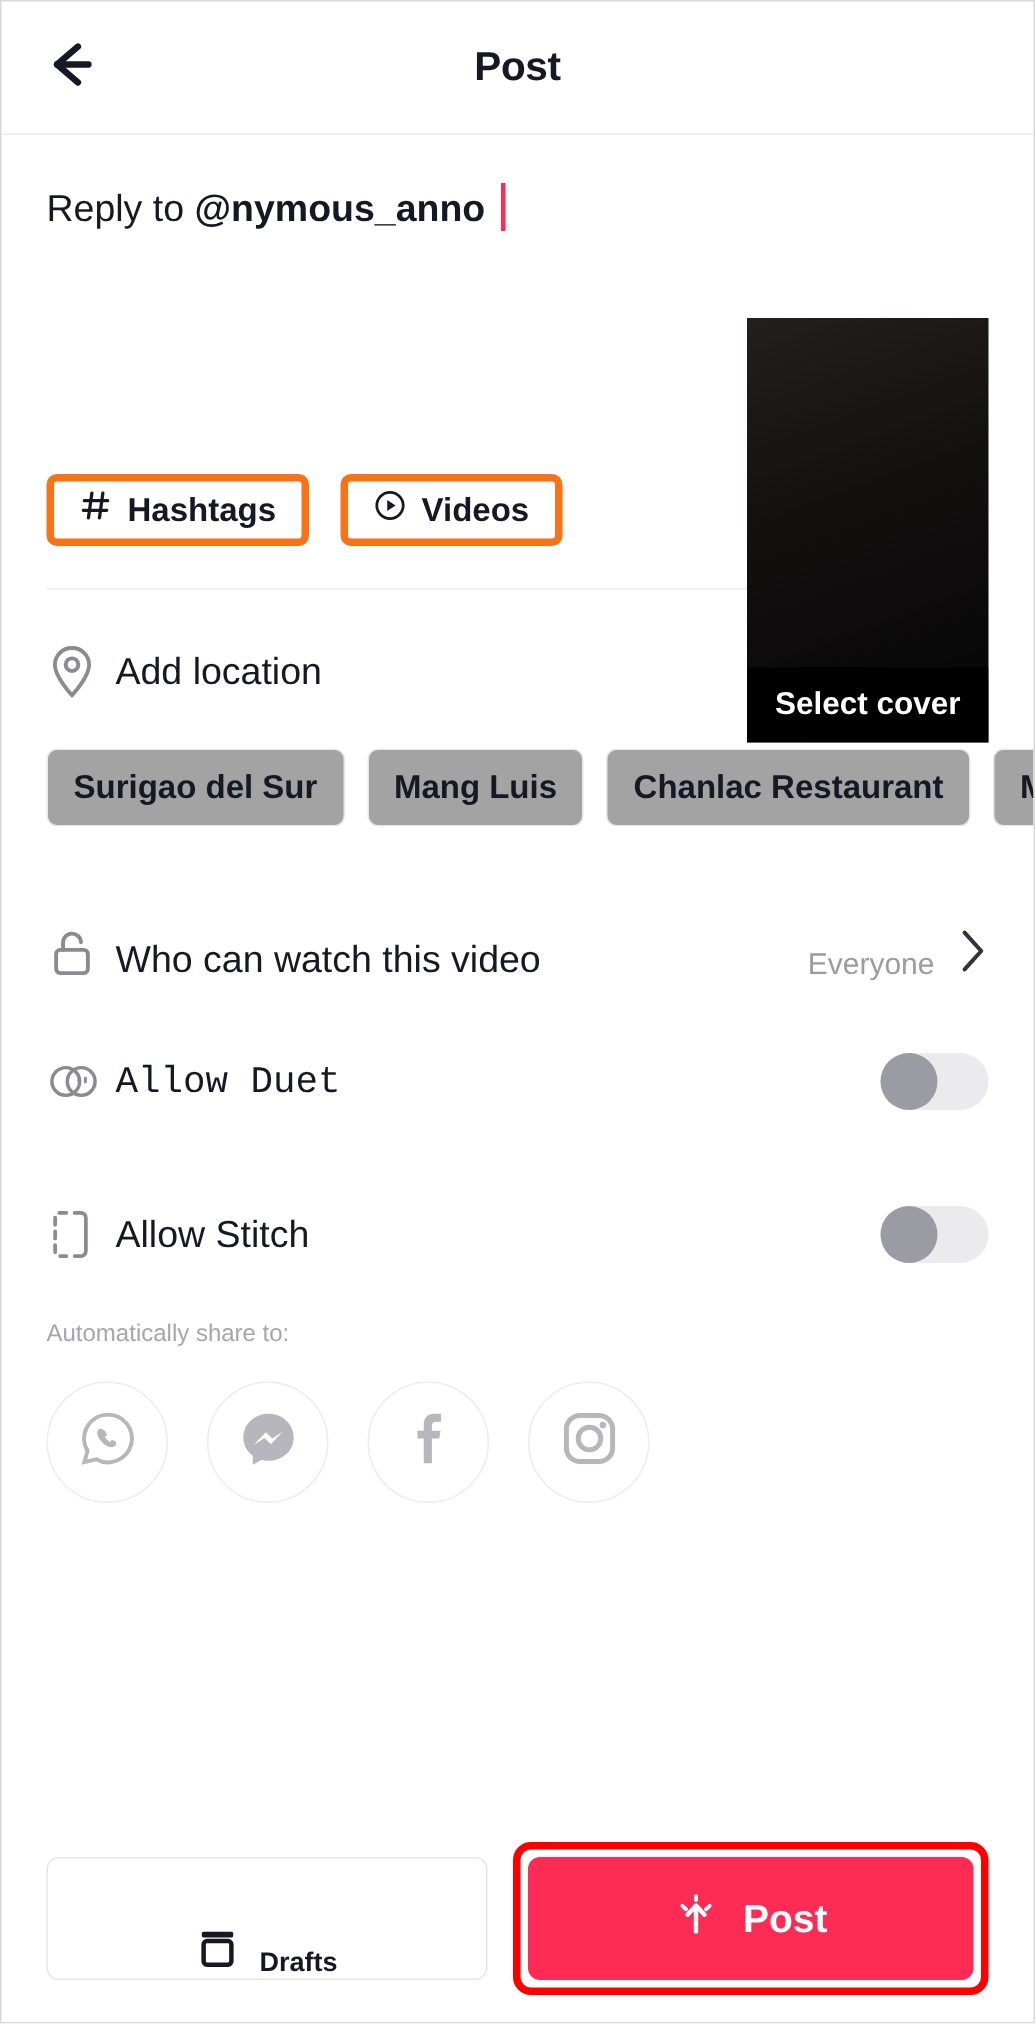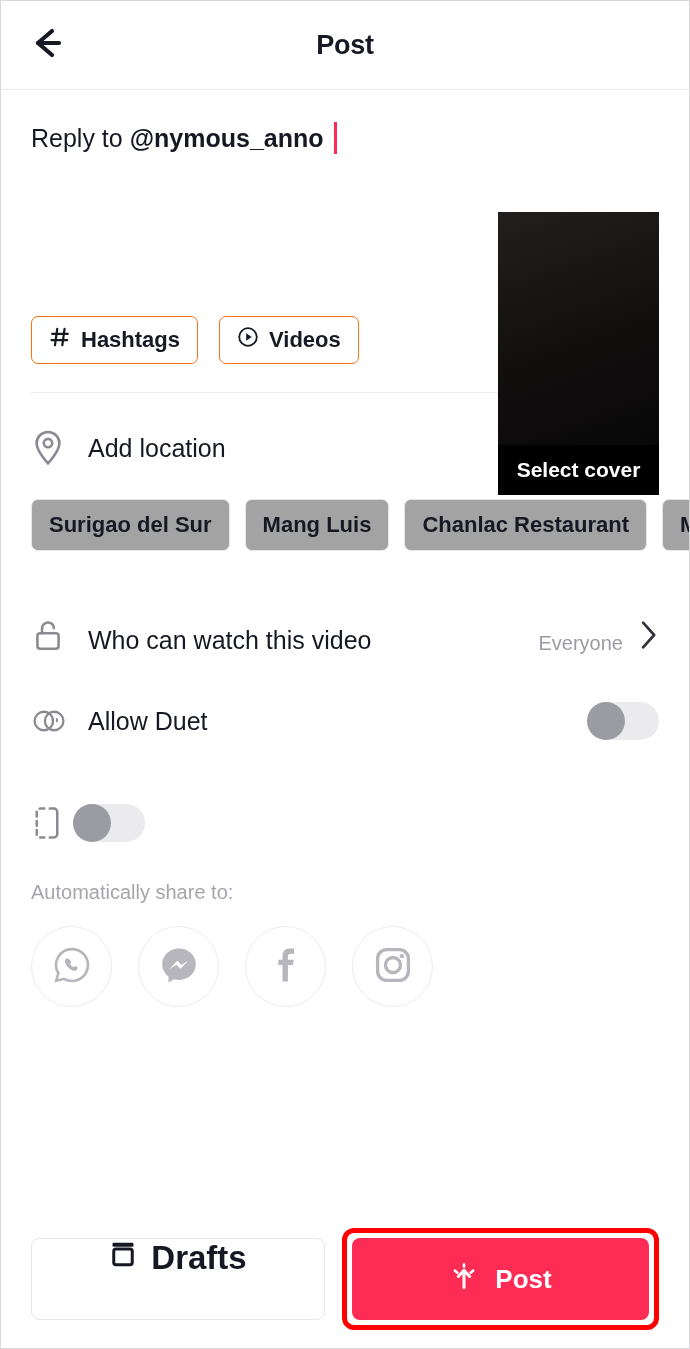--- a/index.html
+++ b/index.html
@@ -102,21 +102,21 @@
   }
 
   
   .chip-row {
     display: flex;
     gap: 21px;
     padding: 0 30px;
     margin-top: -22px;
   }
   .chip {
-    border: 1px solid #f97316;
+    border: 5px solid #f97316;
     border-radius: 7px;
     height: 48px;
     display: flex;
     align-items: center;
     gap: 10px;
     padding: 0 17px;
     font-size: 22px;
     font-weight: bold;
     color: #161823;
     background: #fff;
@@ -144,21 +144,21 @@
   .row-icon {
     width: 42px;
     flex: none;
     display: flex;
     align-items: center;
     justify-content: flex-start;
   }
   .row-label {
     font-size: 25px;
     color: #161823;
-    margin-left: 15px;
+    margin-left: 4px;
     flex: 1;
     white-space: nowrap;
   }
   .row-value {
     font-size: 20px;
     color: #9b9ba4;
     margin-right: 14px;
     white-space: nowrap;
   }
   .chev { flex: none; }
@@ -203,21 +203,21 @@
     top: 0;
     left: 0;
     width: 38px;
     height: 38px;
     border-radius: 50%;
     background: #9b9ba4;
   }
 
   
   .share-label {
-    font-size: 20px;
+    font-size: 16px;
     color: #a5a5ad;
     padding: 0 30px;
     margin-top: 22px;
   }
   .share-row {
     display: flex;
     gap: 26px;
     padding: 0 30px;
     margin-top: 22px;
   }
@@ -245,24 +245,24 @@
     gap: 0;
     box-sizing: border-box;
   }
   .drafts-btn {
     width: 307px;
     height: 82px;
     border: 1px solid #e6e6e8;
     border-radius: 8px;
     background: #fff;
     display: flex;
-    align-items: flex-start;
+    align-items: flex-end;
     justify-content: center;
     gap: 14px;
-    font-size: 33px;
+    font-size: 18px;
     font-weight: bold;
     color: #161823;
     cursor: pointer;
     box-sizing: border-box;
   }
   .post-highlight {
     margin-left: 17px;
     border: 5px solid #ff0000;
     border-radius: 12px;
     padding: 5px;
@@ -364,21 +364,21 @@
     <div class="row-label">Who can watch this video</div>
     <div class="row-value">Everyone</div>
     <span class="chev">
       <svg width="22" height="32" viewBox="0 0 16 26">
         <path d="M4 3 L13 13 L4 23" fill="none" stroke="#33333b" stroke-width="2.2" stroke-linecap="round" stroke-linejoin="round"></path>
       </svg>
     </span>
   </div>
 
 
-  <div class="row" style="margin-top:30px; height:72px;">
+  <div class="row" style="margin-top:30px; height:72px;font-family:Liberation Mono, monospace;">
     <div class="row-icon">
       <svg width="36" height="34" viewBox="0 0 28 24">
         <circle cx="10" cy="12" r="7.2" fill="none" stroke="#8a8a93" stroke-width="1.8"></circle>
         <circle cx="18" cy="12" r="7.2" fill="none" stroke="#8a8a93" stroke-width="1.8"></circle>
         <rect x="16.1" y="9.6" width="1.5" height="3.4" rx="0.7" fill="#8a8a93"></rect>
         <rect x="19.4" y="9.6" width="1.5" height="3.4" rx="0.7" fill="#8a8a93"></rect>
       </svg>
     </div>
     <div class="row-label">Allow Duet</div>
     <div class="toggle">
@@ -386,20 +386,21 @@
       </div>
   </div>
 
   <div class="row" style="margin-top:30px; height:72px;">
     <div class="row-icon">
       <svg width="32" height="36" viewBox="0 0 22 26">
         <path d="M9 2.6 L6 2.6 A2.4 2.4 0 0 0 3.6 5 L3.6 21 A2.4 2.4 0 0 0 6 23.4 L9 23.4" fill="none" stroke="#8a8a93" stroke-width="1.8" stroke-linecap="round" stroke-dasharray="3.4 3.2"></path>
         <path d="M13 2.6 L16 2.6 A2.4 2.4 0 0 1 18.4 5 L18.4 21 A2.4 2.4 0 0 1 16 23.4 L13 23.4" fill="none" stroke="#8a8a93" stroke-width="1.8" stroke-linecap="round"></path>
       </svg>
     </div>
+    <div class="row-label">Allow Stitch</div>
     <div class="toggle">
         <div class="knob"></div>
       </div>
   </div>
 
   <div class="share-label">Automatically share to:</div>
   <div class="share-row">
     <div class="share-icon">
       <span>
         <svg width="42" height="42" viewBox="0 0 24 24">

